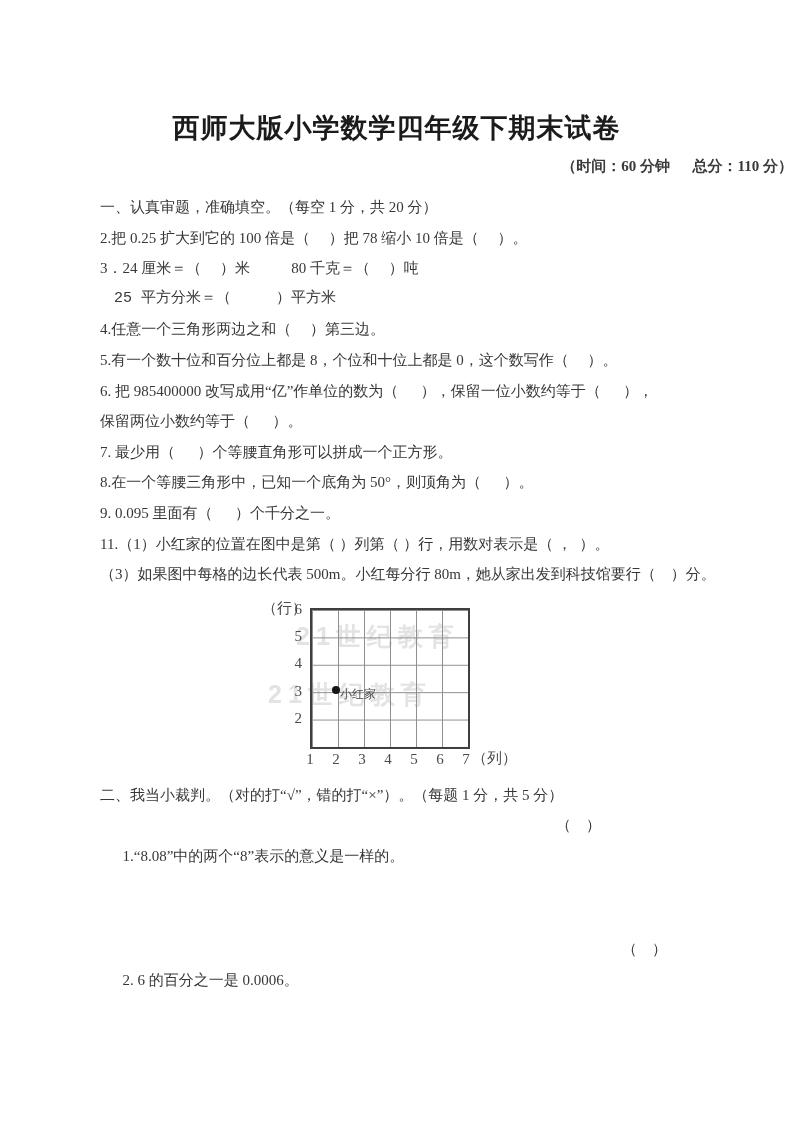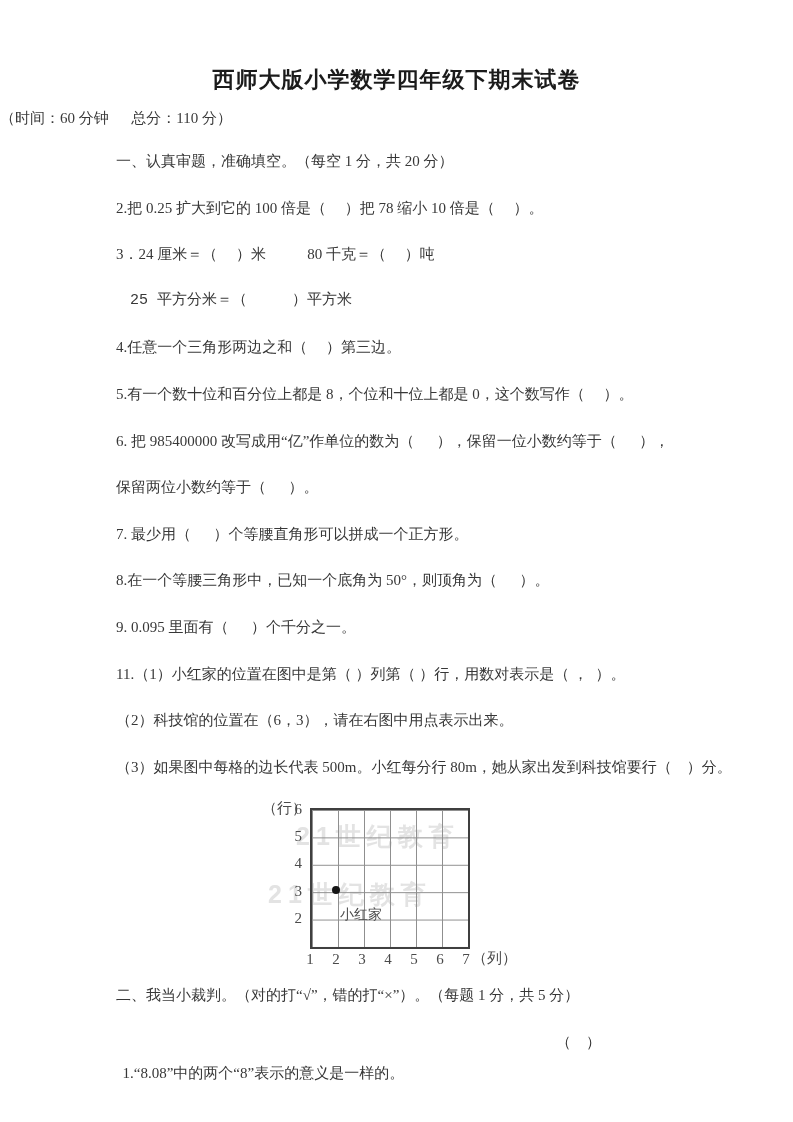--- a/index.html
+++ b/index.html
@@ -7,46 +7,47 @@
     position: relative;
     width: 793px;
     height: 1122px;
     background: #ffffff;
     overflow: hidden;
     font-family: "Liberation Serif", serif;
     color: #373737;
   }
   .title {
     margin: 0;
-    padding-top: 64px;
+    padding-top: 112px;
     text-align: center;
     font-family: "Liberation Sans", sans-serif;
-    font-size: 22px;
+    font-size: 27px;
     font-weight: bold;
     letter-spacing: 1px;
     color: #1b1b1b;
     line-height: 32px;
     white-space: pre;
   }
   .subtitle {
     margin-top: 10px;
-    text-align: left;
+    text-align: right;
     font-size: 15px;
     line-height: 24px;
     color: #3a3a3a;
     white-space: pre;
+    font-weight: bold;
   }
   .content {
     margin-left: 100px;
     margin-right: 40px;
     margin-top: 14px;
     font-size: 15px;
   }
   .line {
-    margin: 16px;
+    margin: 0;
     line-height: 30.6px;
     white-space: pre;
     color: #373737;
   }
   .indent { padding-left: 14px; font-family: Liberation Mono, monospace; }
 
   
   .figure {
     position: relative;
     width: 440px;
@@ -93,22 +94,22 @@
     top: 88px;
     width: 8px;
     height: 8px;
     border-radius: 50%;
     background: #151515;
     z-index: 3;
   }
   .dot-label {
     position: absolute;
     left: 80px;
-    top: 108px;
-    font-size: 14px;
+    top: 88px;
+    font-size: 12px;
     color: #4c4c4c;
     z-index: 3;
   }
 
   
   .s2-heading { margin-top: 6px; }
   .judge-row {
     position: relative;
     margin: 0;
     line-height: 31px;
@@ -133,21 +134,20 @@
     <p class="line">3．24 厘米＝（     ）米           80 千克＝（     ）吨</p>
     <p class="line indent">25 平方分米＝（     ）平方米</p>
     <p class="line">4.任意一个三角形两边之和（     ）第三边。</p>
     <p class="line">5.有一个数十位和百分位上都是 8，个位和十位上都是 0，这个数写作（     ）。</p>
     <p class="line">6. 把 985400000 改写成用“亿”作单位的数为（      ），保留一位小数约等于（      ），</p>
     <p class="line">保留两位小数约等于（      ）。</p>
     <p class="line">7. 最少用（      ）个等腰直角形可以拼成一个正方形。</p>
     <p class="line">8.在一个等腰三角形中，已知一个底角为 50°，则顶角为（      ）。</p>
     <p class="line">9. 0.095 里面有（      ）个千分之一。</p>
     <p class="line">11.（1）小红家的位置在图中是第（ ）列第（ ）行，用数对表示是（ ，  ）。</p>
-    <p class="line">（2）科技馆的位置在（6，3），请在右图中用点表示出来。</p>
     <p class="line">（3）如果图中每格的边长代表 500m。小红每分行 80m，她从家出发到科技馆要行（　）分。</p>
 
     <div class="figure">
       <div class="wm wm1">21世纪教育</div>
       <div class="wm wm2">21世纪教育</div>
 
       <span class="axis-row">（行）</span>
       <div class="grid-box"></div>
 
       <span class="tick yt yt0">6</span>

